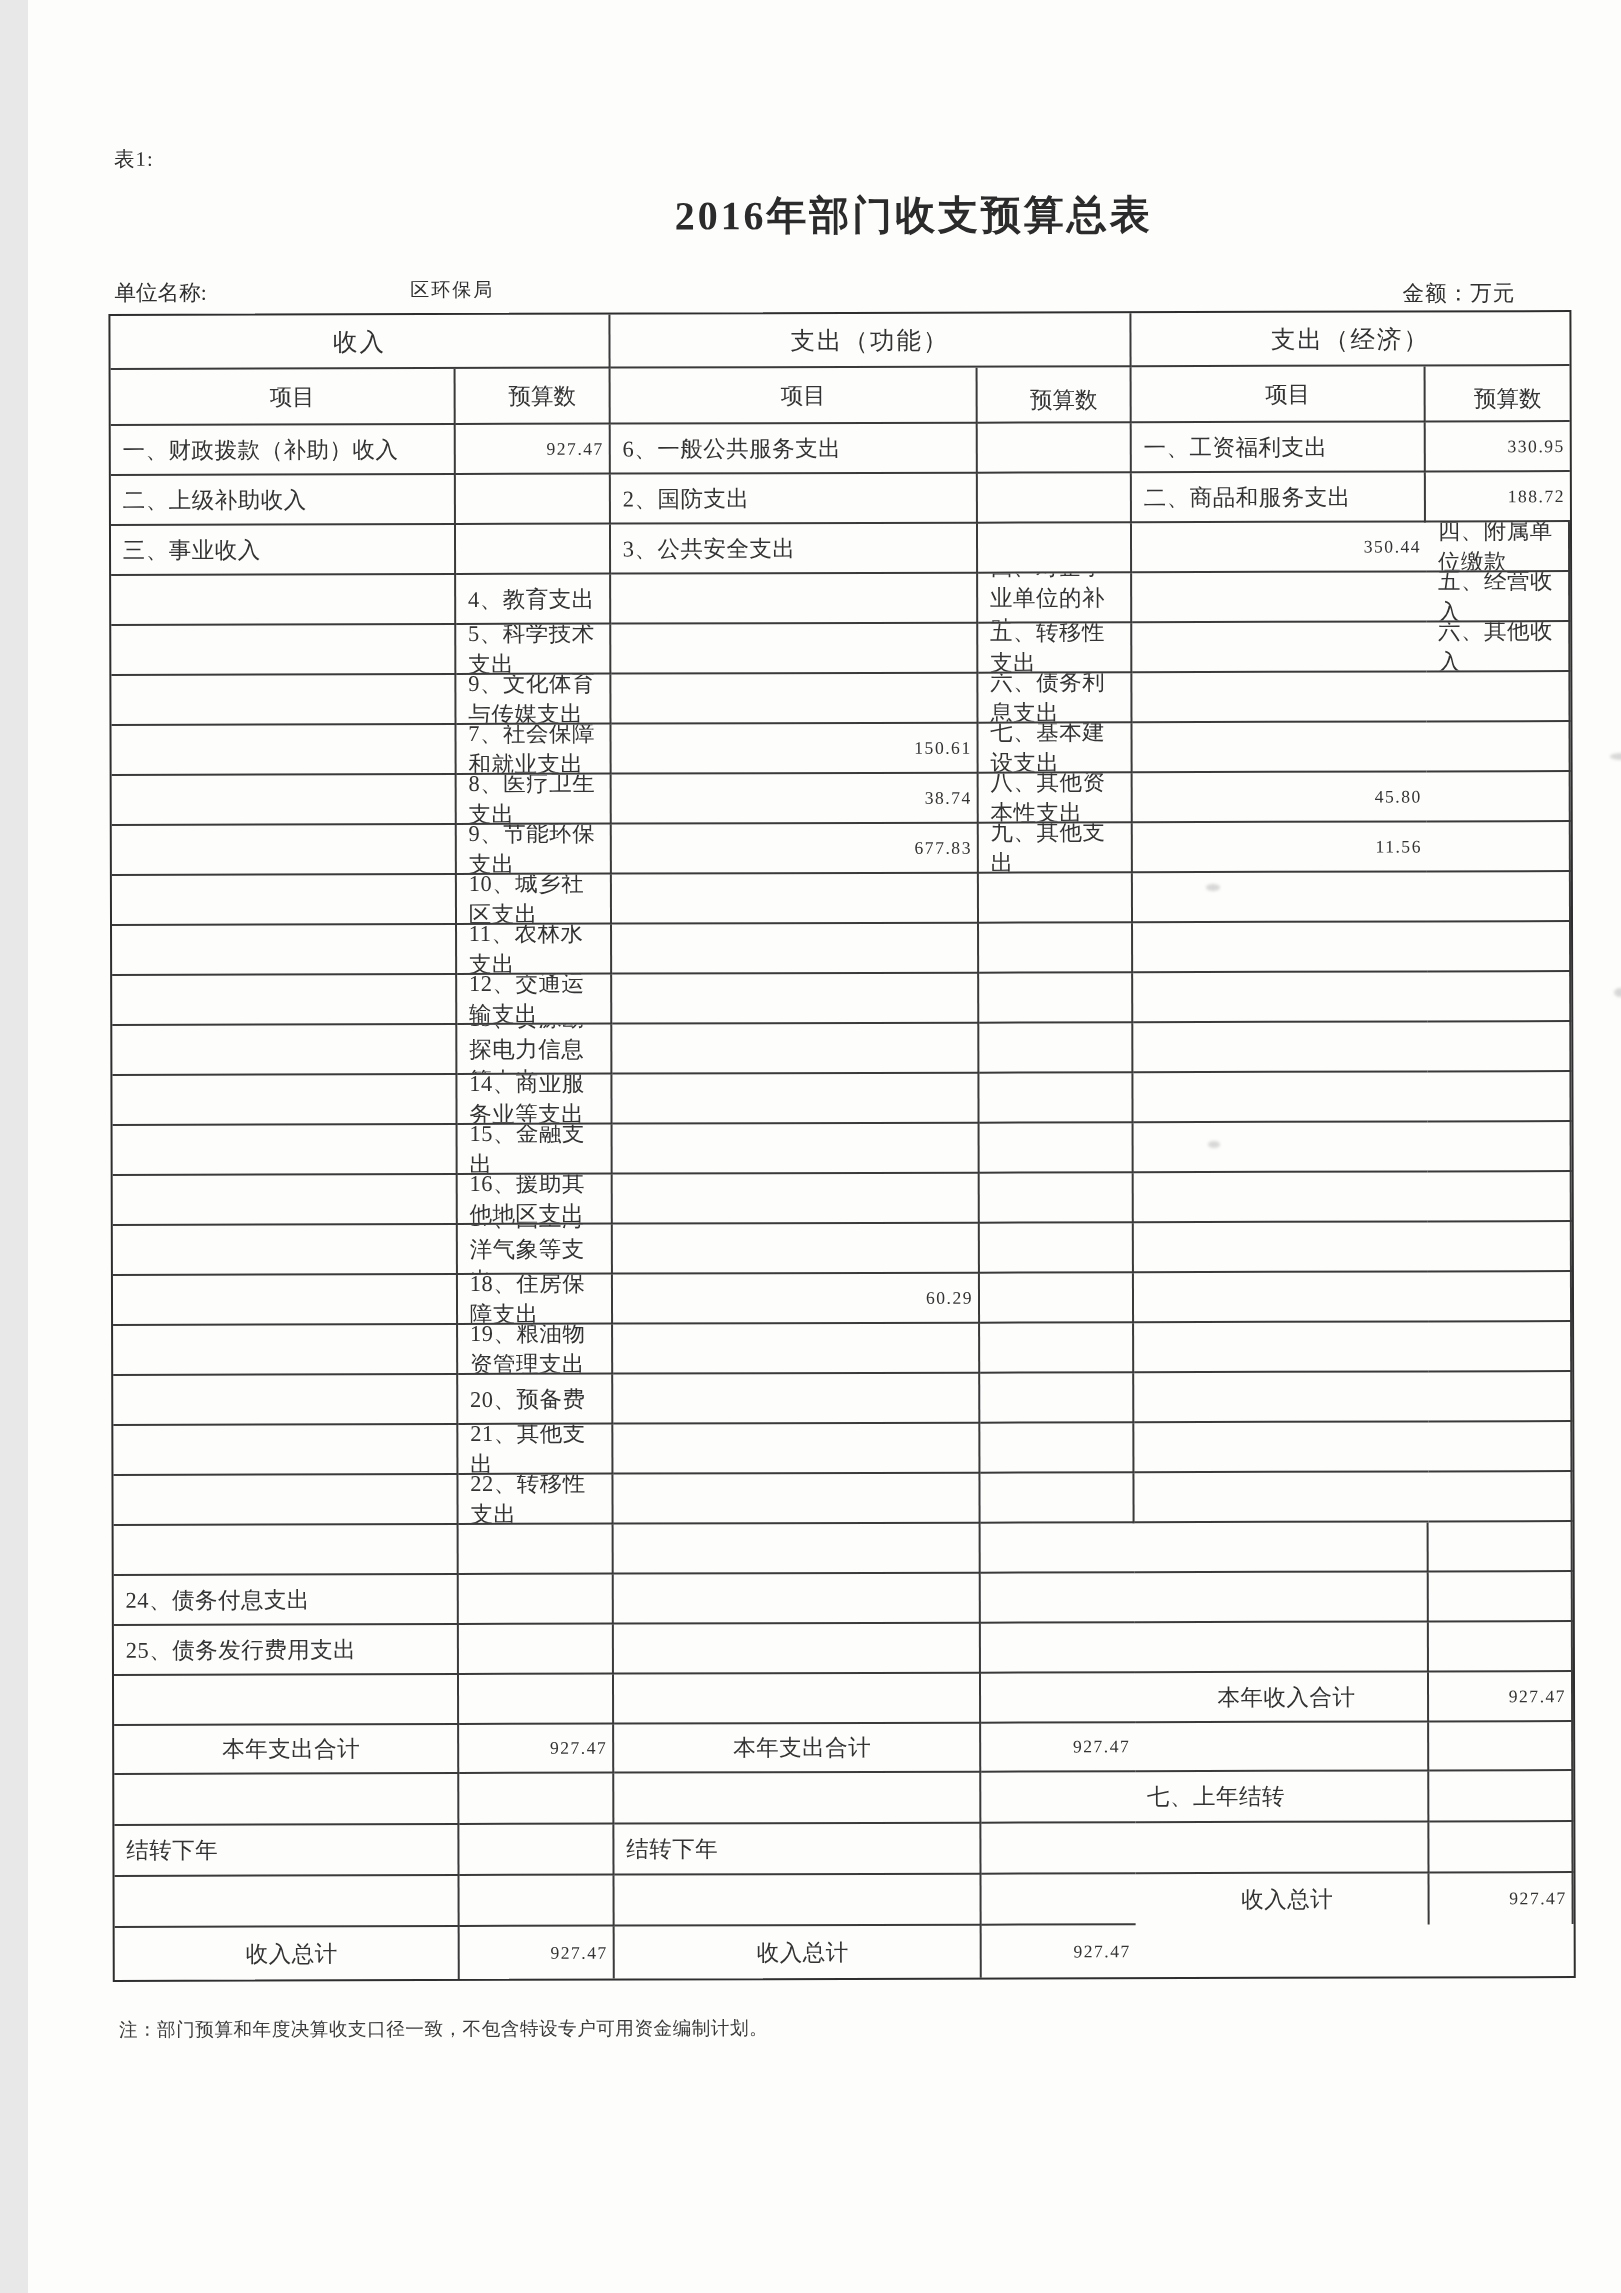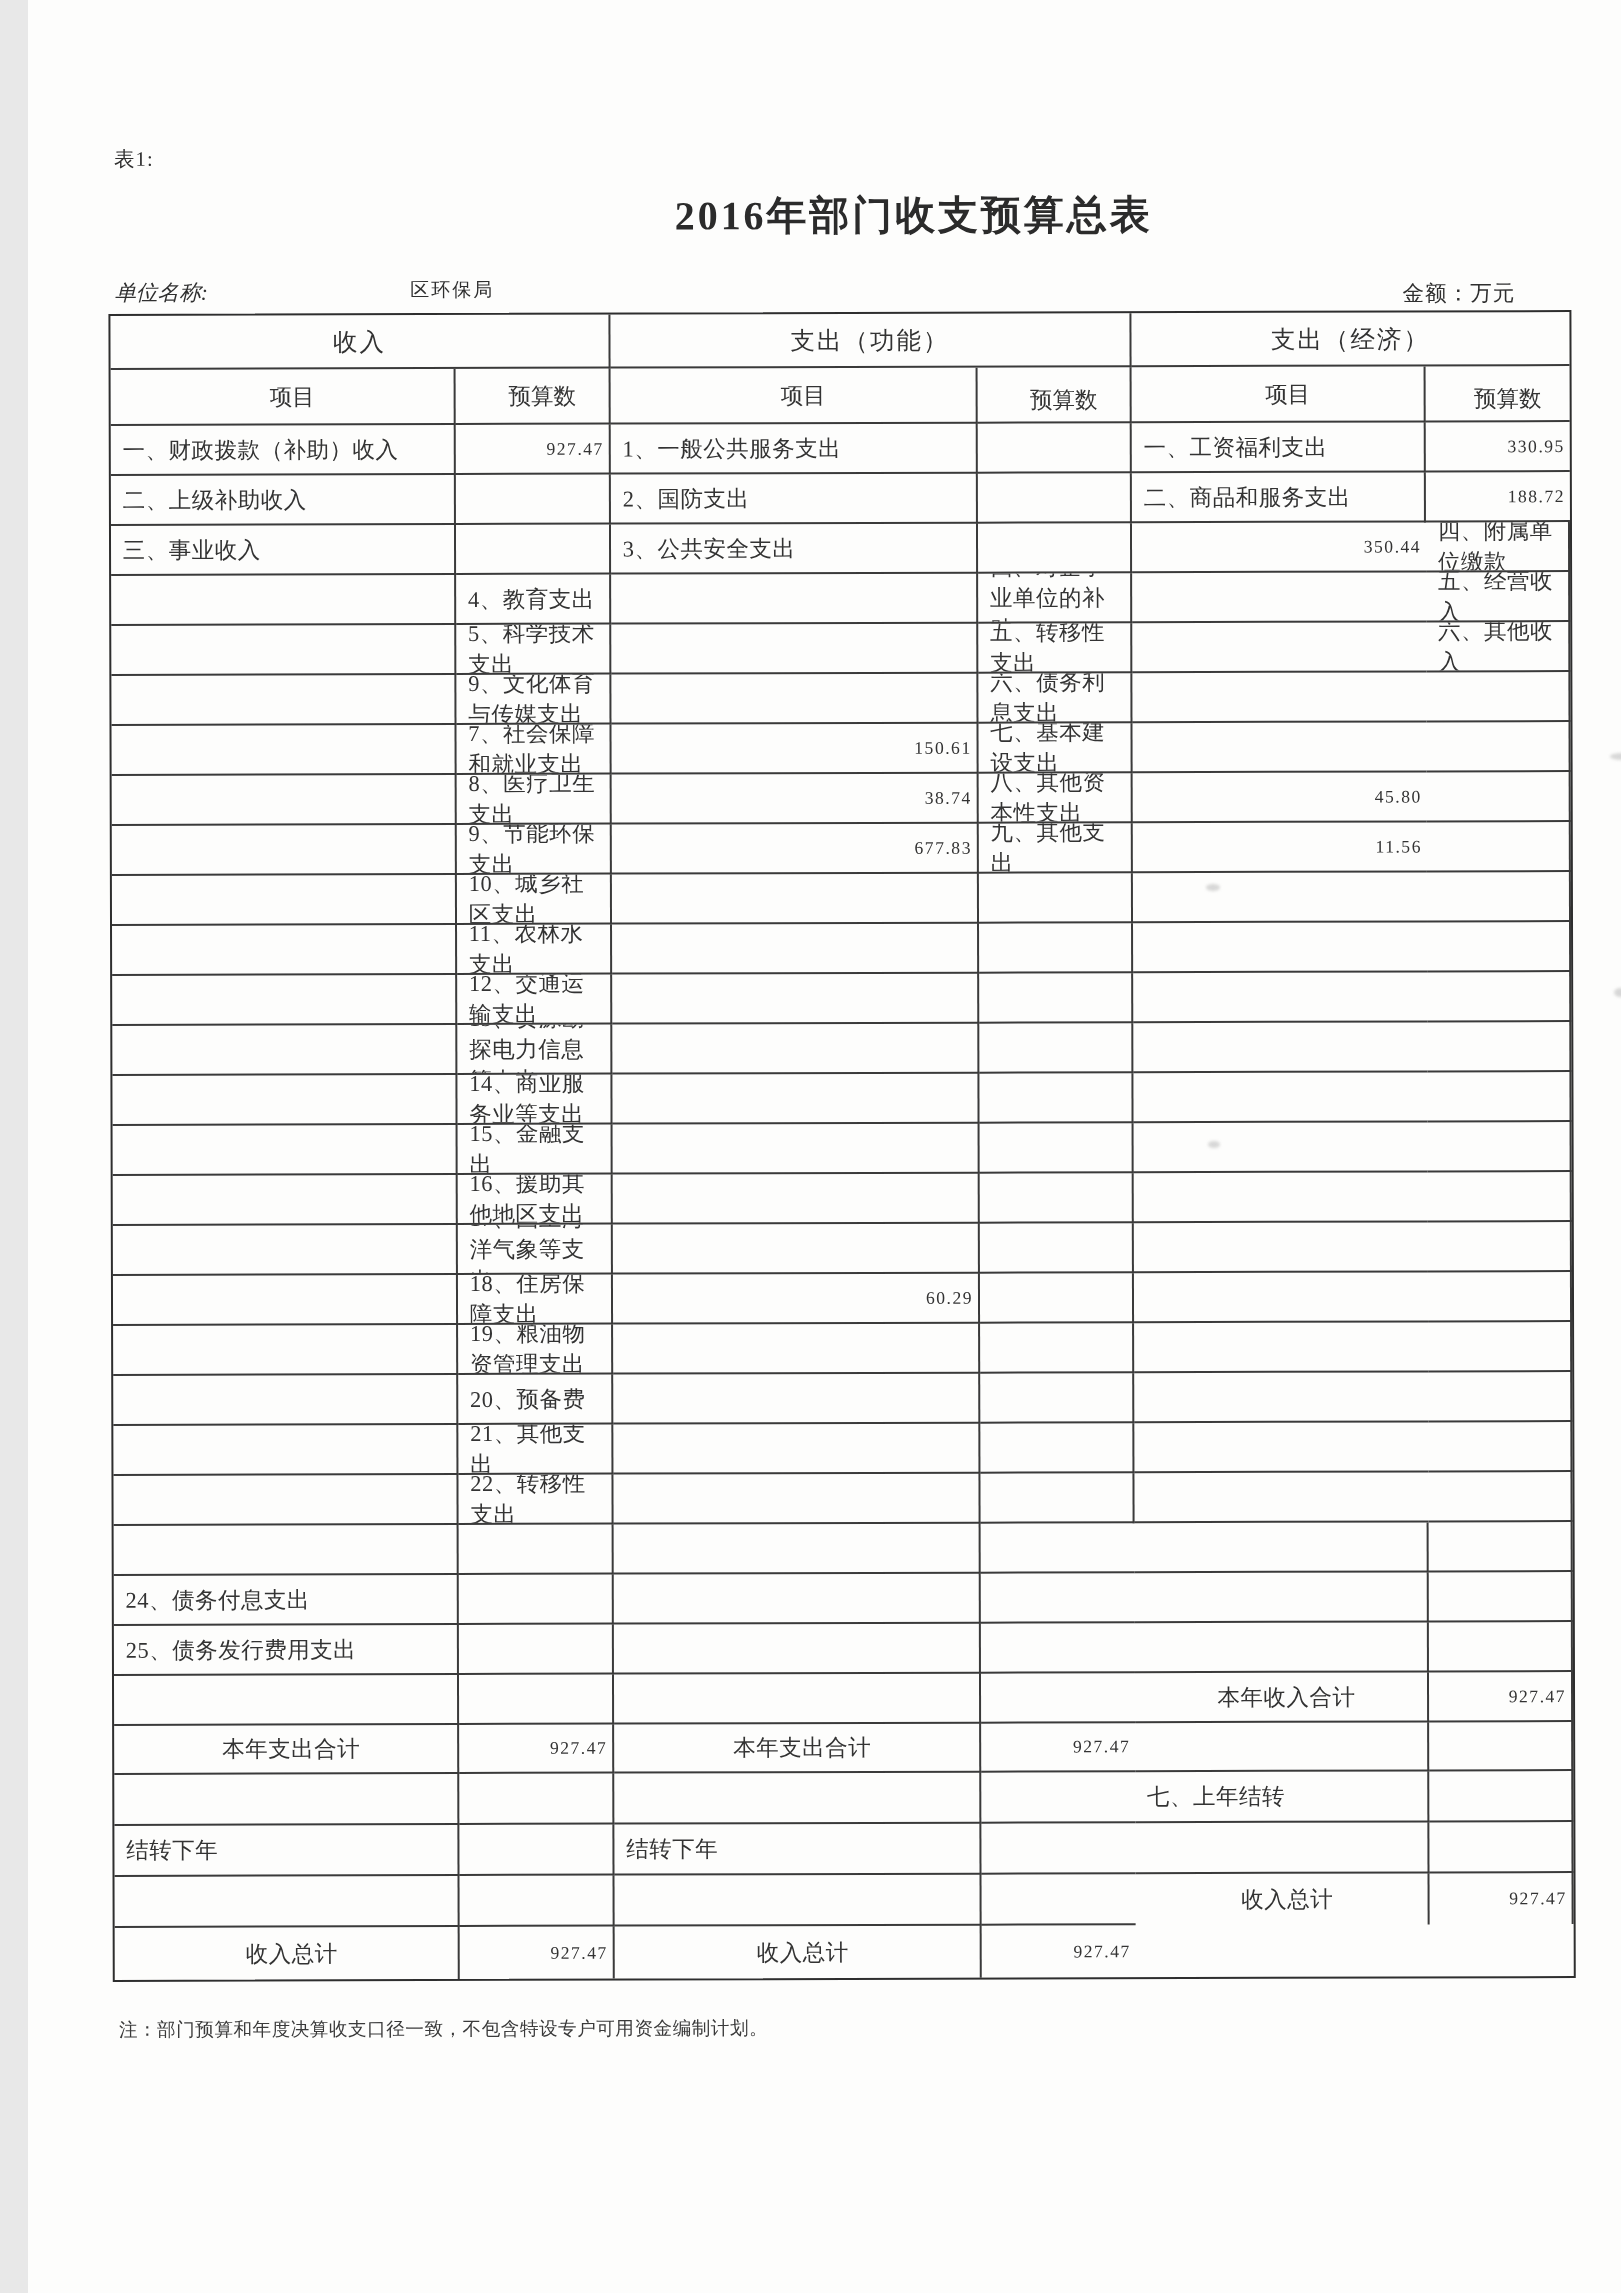--- a/index.html
+++ b/index.html
@@ -16,21 +16,21 @@
     position:absolute;inset:0;
     transform:rotate(-0.15deg);
     transform-origin:50% 40%;
   }
   .lbl{position:absolute;white-space:nowrap;}
   #table-label{left:88px;top:143px;font-size:20.6px;letter-spacing:1px;}
   #doc-title{
     left:157px;top:188px;width:1461px;text-align:center;
     font-size:40px;font-weight:700;letter-spacing:2.9px;color:#2b2b2b;
   }
-  #unit-label{left:88px;top:276px;font-size:21.6px;font-style:italic;}
+  #unit-label{left:88px;top:276px;font-size:21.6px;}
   #unit-value{left:384px;top:276px;font-size:19px;letter-spacing:2px;}
   #amount-label{left:1376px;top:280px;font-size:21.6px;letter-spacing:1px;}
   #note{left:88px;top:2015px;font-size:18.6px;letter-spacing:0.5px;color:#3a3a3a;}
 
   #budget-grid{
     position:absolute;left:82px;top:312px;
     display:grid;
     grid-template-columns:345px 155px 367px 154px 294px 144px;
     grid-template-rows:54px 56px repeat(26,50px) 49px 51px 51px 51px 52px;
     border:2.9px solid #2e2e2e;
@@ -100,21 +100,21 @@
 
       <div class="cell subh">项目</div>
       <div class="cell subh">预算数</div>
       <div class="cell subh">项目</div>
       <div class="cell subh low">预算数</div>
       <div class="cell subh">项目</div>
       <div class="cell subh low lastcol">预算数</div>
 
     <div class="cell item">一、财政拨款（补助）收入</div>
         <div class="cell amt">927.47</div>
-        <div class="cell item">1、一般公共服务支出</div>
+        <div class="cell item">6、一般公共服务支出</div>
         <div class="cell amt"></div>
         <div class="cell item">一、工资福利支出</div>
         <div class="cell amt lastcol">330.95</div>
         <div class="cell item">二、上级补助收入</div>
         <div class="cell amt"></div>
         <div class="cell item">2、国防支出</div>
         <div class="cell amt"></div>
         <div class="cell item">二、商品和服务支出</div>
         <div class="cell amt lastcol">188.72</div>
         <div class="cell item">三、事业收入</div>

